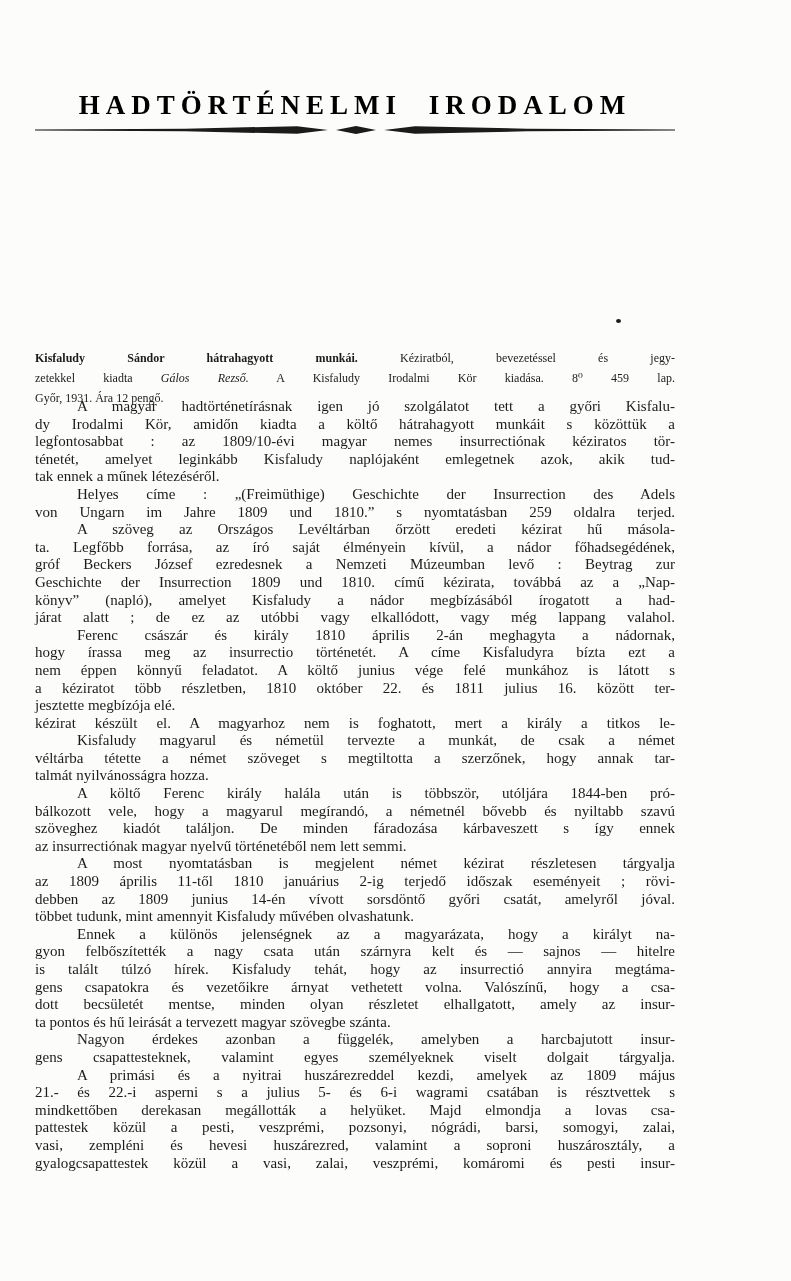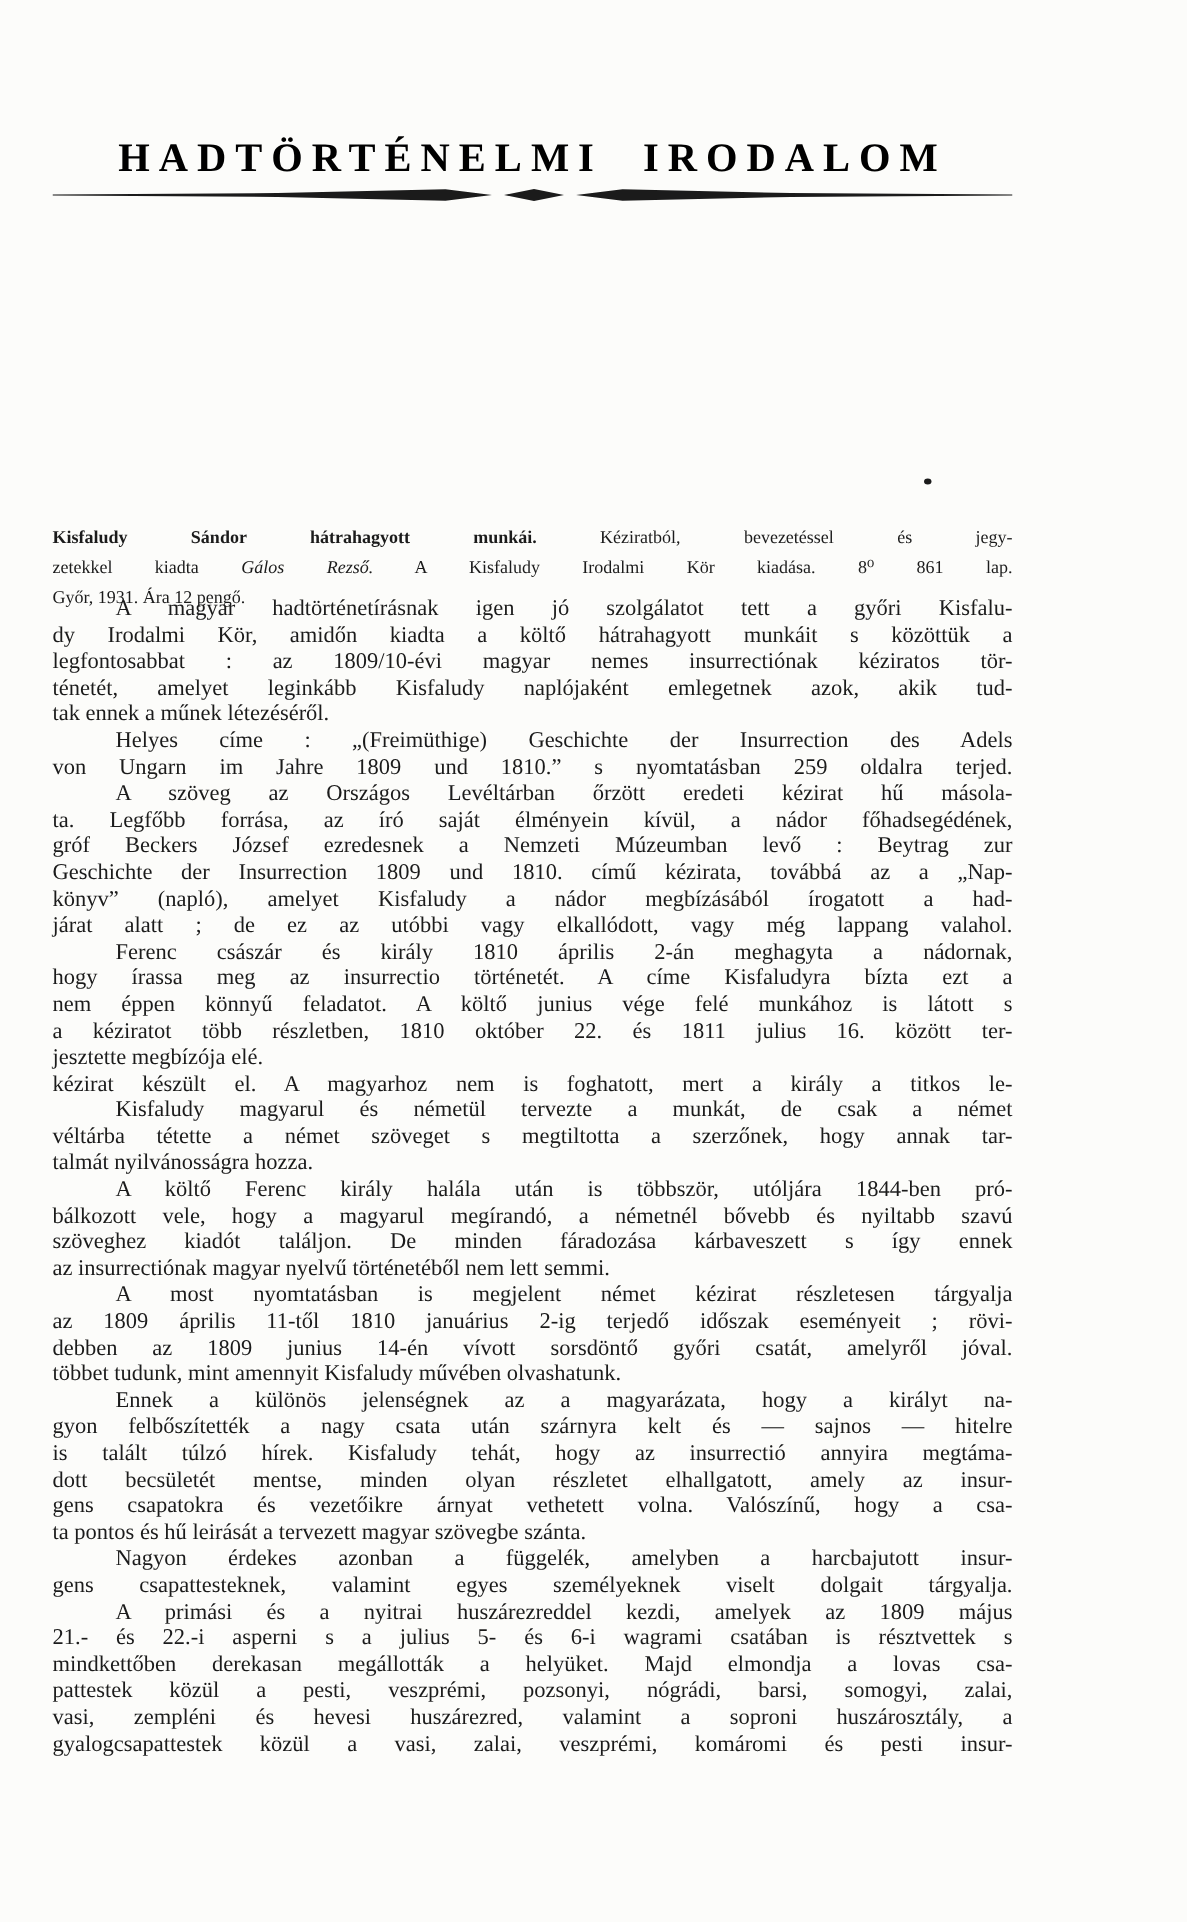--- a/index.html
+++ b/index.html
@@ -69,21 +69,21 @@
   <svg class="divider" viewBox="0 0 640 14" aria-hidden="true">
     <polygon fill="#1b1b1b" points="0,6.6 150,5.7 262,3.2 293,7 262,10.8 150,8.3 0,7.4"></polygon>
     <polygon fill="#1b1b1b" points="301,7 321,3 341,7 321,11"></polygon>
     <polygon fill="#1b1b1b" points="349,7 380,3.2 492,5.7 640,6.6 640,7.4 492,8.3 380,10.8"></polygon>
   </svg>
 
   <div class="ink-speck"></div>
 
   <div class="bib-entry">
       <div class="line"><span class="bold">Kisfaludy Sándor hátrahagyott munkái.</span><span> Kéziratból, bevezetéssel és jegy-</span></div>
-      <div class="line"><span>zetekkel kiadta </span><span class="italic">Gálos Rezső.</span><span> A Kisfaludy Irodalmi Kör kiadása. 8⁰ 861 lap.</span></div>
+      <div class="line"><span>zetekkel kiadta </span><span class="italic">Gálos Rezső.</span><span> A Kisfaludy Irodalmi Kör kiadása. 8⁰ 459 lap.</span></div>
       <div class="line noj"><span>Győr, 1931. Ára 12 pengő.</span></div>
     </div>
 
   <div class="review-body">
       <div class="line first"><span>A magyar hadtörténetírásnak igen jó szolgálatot tett a győri Kisfalu-</span></div>
       <div class="line"><span>dy Irodalmi Kör, amidőn kiadta a költő hátrahagyott munkáit s közöttük a</span></div>
       <div class="line"><span>legfontosabbat : az 1809/10-évi magyar nemes insurrectiónak kéziratos tör-</span></div>
       <div class="line"><span>ténetét, amelyet leginkább Kisfaludy naplójaként emlegetnek azok, akik tud-</span></div>
       <div class="line noj"><span>tak ennek a műnek létezéséről.</span></div>
       <div class="line first"><span>Helyes címe : „(Freimüthige) Geschichte der Insurrection des Adels</span></div>
@@ -107,22 +107,22 @@
       <div class="line"><span>bálkozott vele, hogy a magyarul megírandó, a németnél bővebb és nyiltabb szavú</span></div>
       <div class="line"><span>szöveghez kiadót találjon. De minden fáradozása kárbaveszett s így ennek</span></div>
       <div class="line noj"><span>az insurrectiónak magyar nyelvű történetéből nem lett semmi.</span></div>
       <div class="line first"><span>A most nyomtatásban is megjelent német kézirat részletesen tárgyalja</span></div>
       <div class="line"><span>az 1809 április 11-től 1810 januárius 2-ig terjedő időszak eseményeit ; rövi-</span></div>
       <div class="line"><span>debben az 1809 junius 14-én vívott sorsdöntő győri csatát, amelyről jóval.</span></div>
       <div class="line noj"><span>többet tudunk, mint amennyit Kisfaludy művében olvashatunk.</span></div>
       <div class="line first"><span>Ennek a különös jelenségnek az a magyarázata, hogy a királyt na-</span></div>
       <div class="line"><span>gyon felbőszítették a nagy csata után szárnyra kelt és — sajnos — hitelre</span></div>
       <div class="line"><span>is talált túlzó hírek. Kisfaludy tehát, hogy az insurrectió annyira megtáma-</span></div>
+      <div class="line"><span>gens csapatokra és vezetőikre árnyat vethetett volna. Valószínű, hogy a csa-</span></div>
       <div class="line"><span>dott becsületét mentse, minden olyan részletet elhallgatott, amely az insur-</span></div>
-      <div class="line"><span>gens csapatokra és vezetőikre árnyat vethetett volna. Valószínű, hogy a csa-</span></div>
       <div class="line noj"><span>ta pontos és hű leirását a tervezett magyar szövegbe szánta.</span></div>
       <div class="line first"><span>Nagyon érdekes azonban a függelék, amelyben a harcbajutott insur-</span></div>
       <div class="line"><span>gens csapattesteknek, valamint egyes személyeknek viselt dolgait tárgyalja.</span></div>
       <div class="line first"><span>A primási és a nyitrai huszárezreddel kezdi, amelyek az 1809 május</span></div>
       <div class="line"><span>21.- és 22.-i asperni s a julius 5- és 6-i wagrami csatában is résztvettek s</span></div>
       <div class="line"><span>mindkettőben derekasan megállották a helyüket. Majd elmondja a lovas csa-</span></div>
       <div class="line"><span>pattestek közül a pesti, veszprémi, pozsonyi, nógrádi, barsi, somogyi, zalai,</span></div>
       <div class="line"><span>vasi, zempléni és hevesi huszárezred, valamint a soproni huszárosztály, a</span></div>
       <div class="line"><span>gyalogcsapattestek közül a vasi, zalai, veszprémi, komáromi és pesti insur-</span></div>
     </div>

